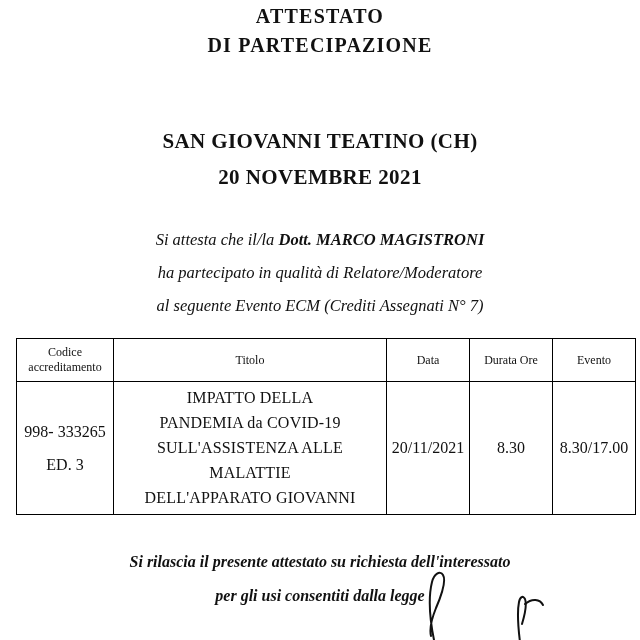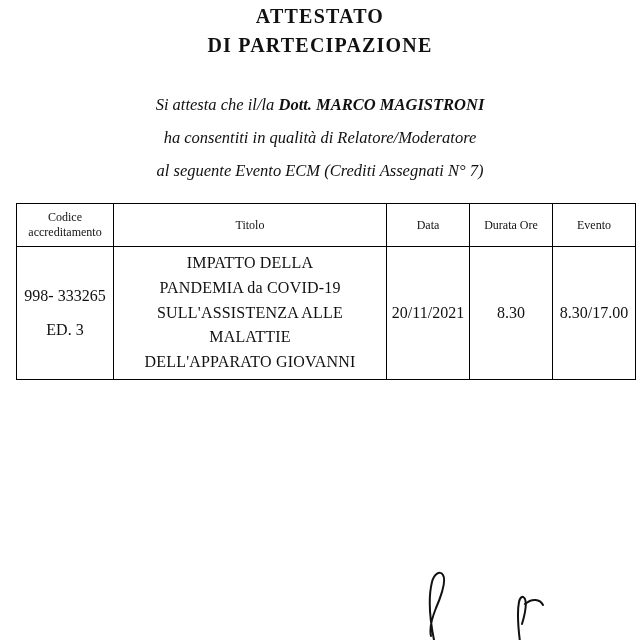--- a/index.html
+++ b/index.html
@@ -119,24 +119,28 @@
 </head>
 <body>
 
 <div class="page">
 
   <div class="title-block">
     <div class="title-line">ATTESTATO</div>
     <div class="title-line">DI PARTECIPAZIONE</div>
   </div>
 
+  <div class="place-block">
+    <div class="place-line">SAN GIOVANNI TEATINO (CH)</div>
+    <div class="place-line">20 NOVEMBRE 2021</div>
+  </div>
 
   <div class="attest-block">
     <div class="attest-line"><span>Si attesta che il/la </span><span class="strong">Dott. MARCO MAGISTRONI</span></div>
-    <div class="attest-line">ha consentiti in qualità di Relatore/Moderatore</div>
+    <div class="attest-line">ha partecipato in qualità di Relatore/Moderatore</div>
     <div class="attest-line">al  seguente Evento ECM  (Crediti Assegnati N° 7)</div>
   </div>
 
   <table class="ecm">
     <thead>
       <tr>
         <th class="col-codice">
           <div>Codice</div>
           <div>accreditamento</div>
         </th>
@@ -158,20 +162,24 @@
           <div>SULL'ASSISTENZA ALLE MALATTIE</div>
           <div>DELL'APPARATO GIOVANNI</div>
         </td>
         <td class="cell-plain">20/11/2021</td>
         <td class="cell-plain">8.30</td>
         <td class="cell-plain">8.30/17.00</td>
       </tr>
     </tbody>
   </table>
 
+  <div class="release-block">
+    <div class="release-line">Si rilascia il presente attestato su richiesta dell'interessato</div>
+    <div class="release-line">per gli usi consentiti dalla legge</div>
+  </div>
 
   <div class="signature">
     <svg width="200" height="74" viewBox="0 0 200 74" fill="none" xmlns="http://www.w3.org/2000/svg">
       <path d="M36 72 C32 52 30 30 34 14 C36 6 42 2 45 7 C48 12 44 26 38 40 C34 50 31 60 33 68" stroke="#111111" stroke-width="2" fill="none" stroke-linecap="round"></path>
       <path d="M122 74 C120 58 119 44 121 34 C122 29 125 27 127 31 C129 36 127 46 124 56" stroke="#111111" stroke-width="2" fill="none" stroke-linecap="round"></path>
       <path d="M127 36 C134 30 142 31 145 37" stroke="#111111" stroke-width="2" fill="none" stroke-linecap="round"></path>
     </svg>
   </div>
 
 </div>

